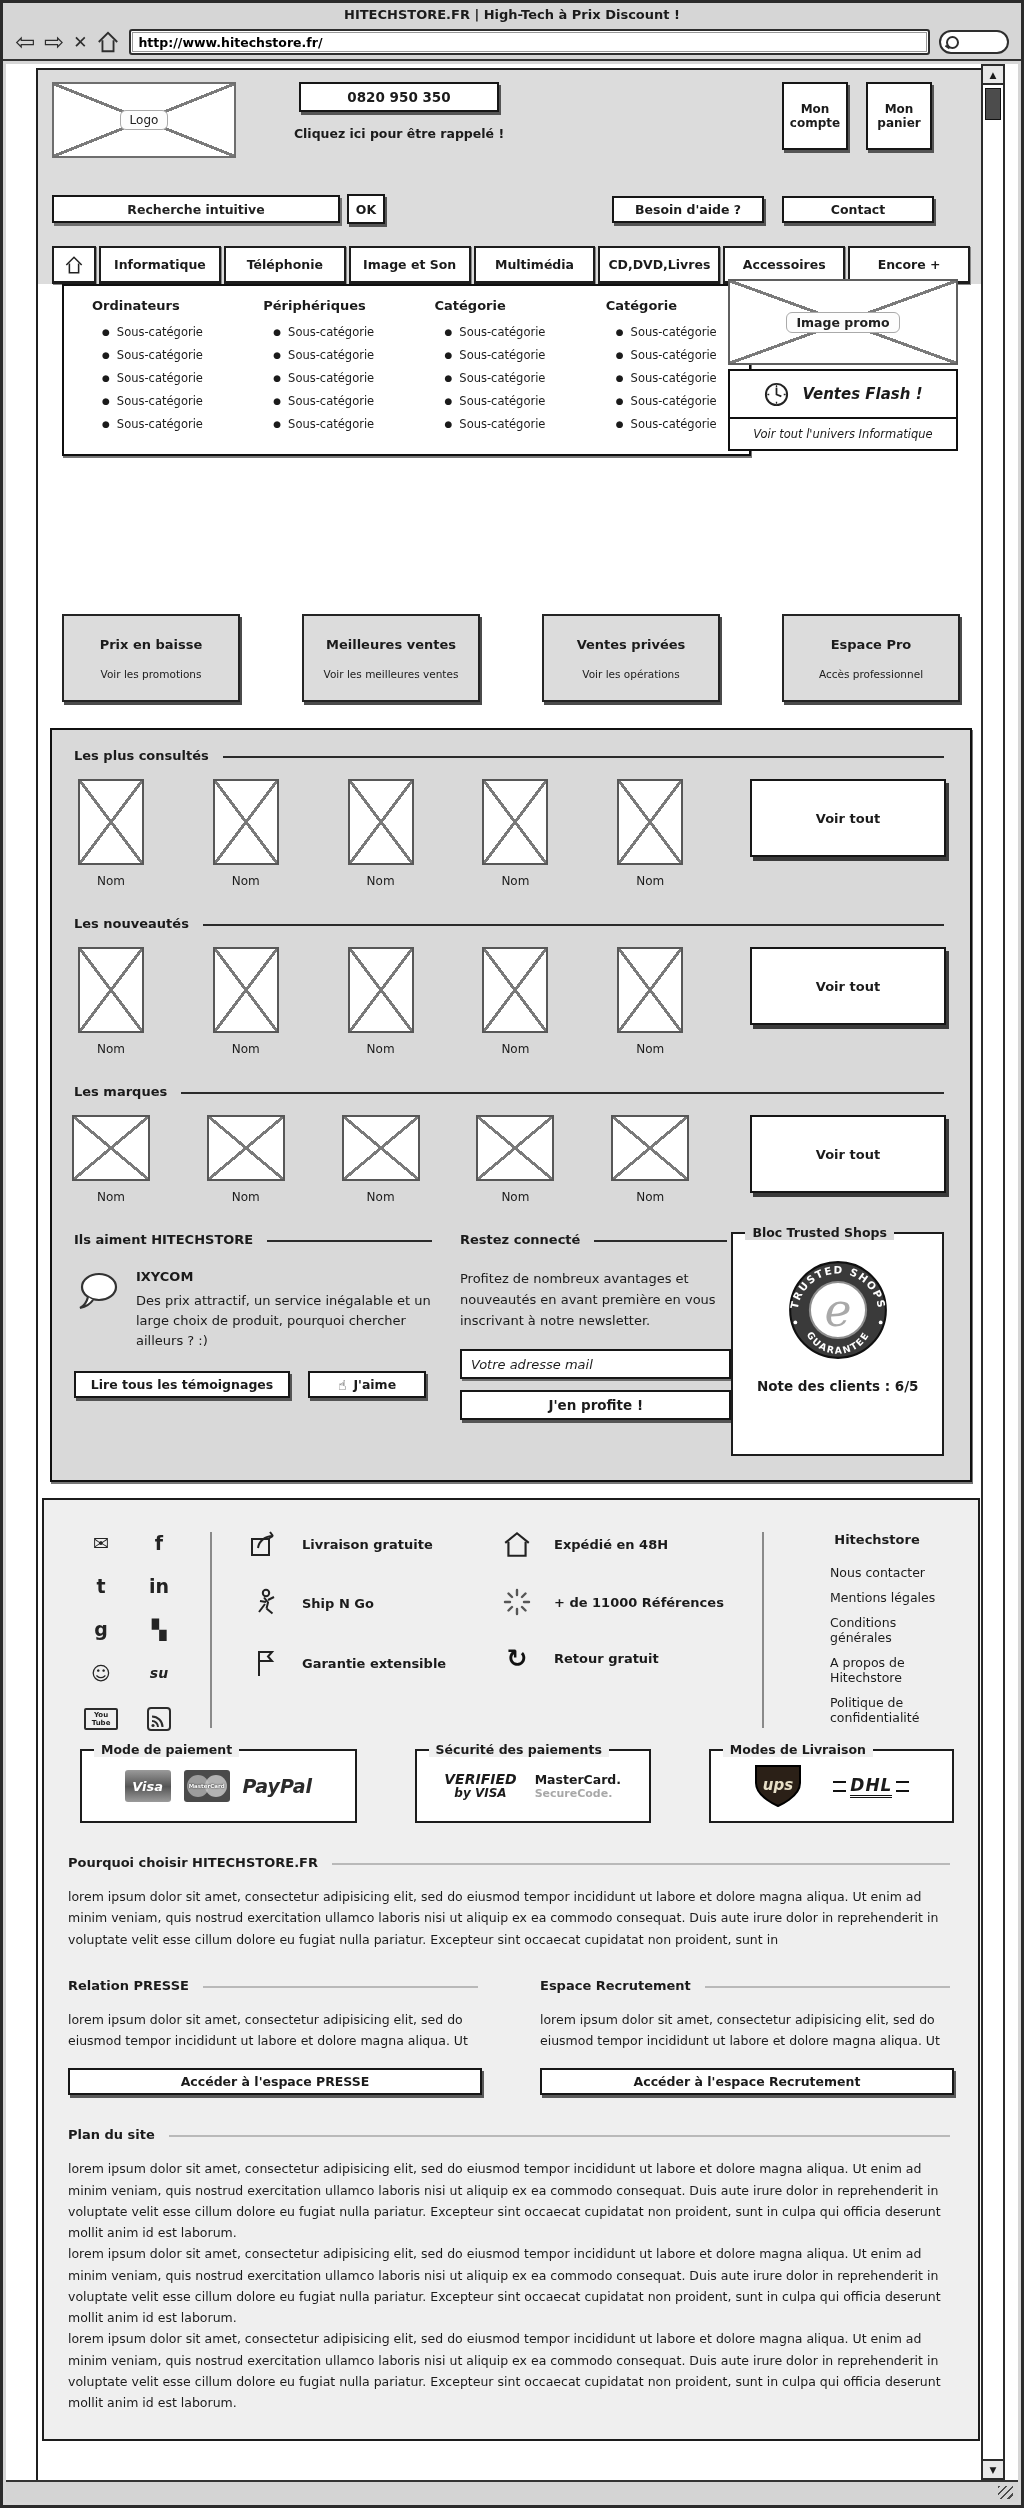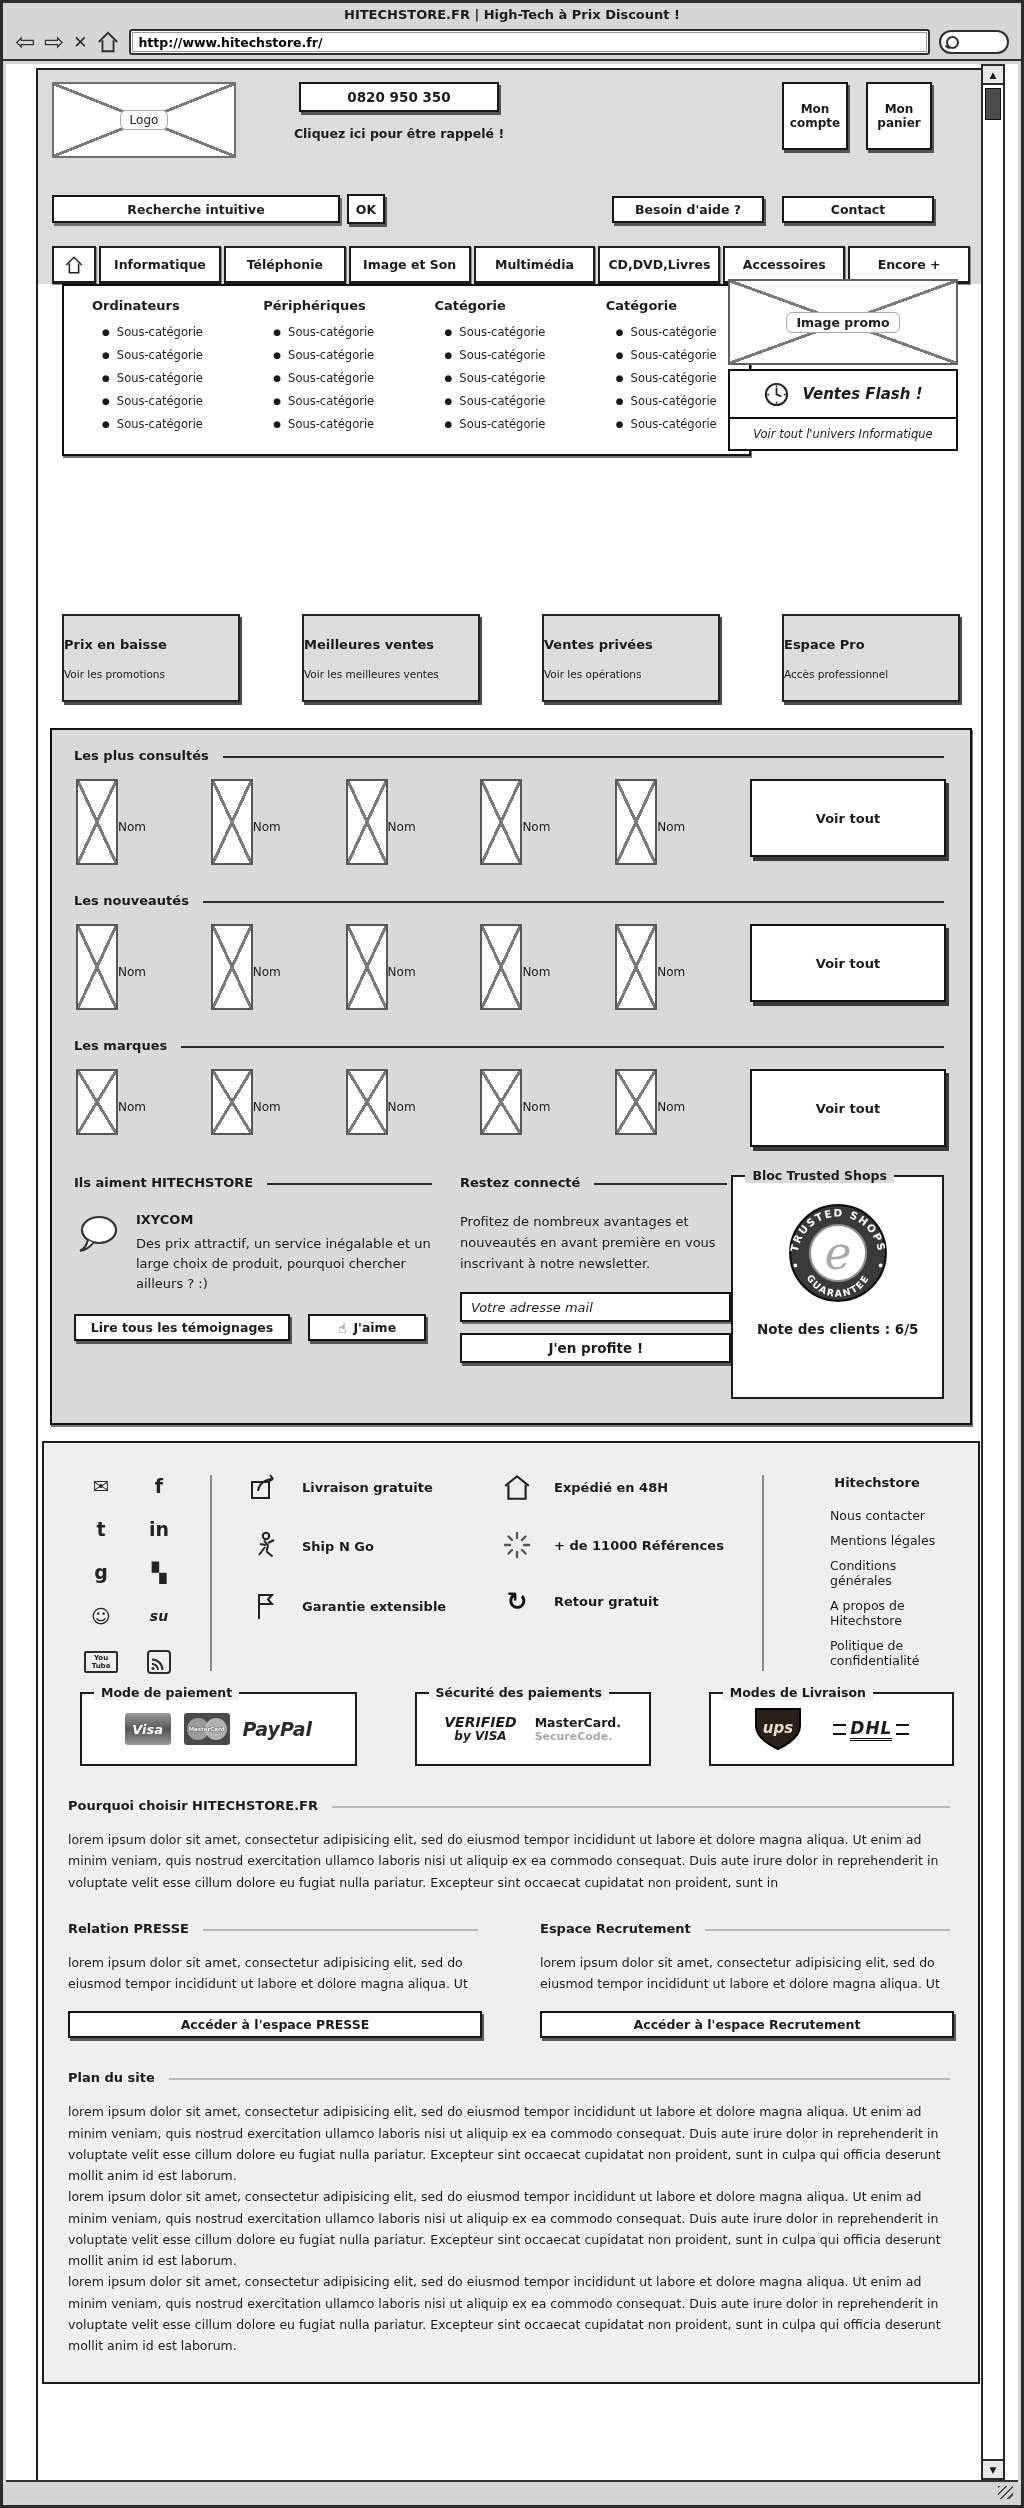--- a/index.html
+++ b/index.html
@@ -83,32 +83,32 @@
   .impromo{height:82px;border-color:#5f5f5f;}
   .impromo .xtag{font-size:12.5px;font-weight:700;}
   .flashbox{height:46px;background:#fff;border:2px solid #101010;display:flex;align-items:center;
     justify-content:center;gap:12px;margin-top:4px;}
   .flashbox span{font-size:15px;font-weight:700;font-style:italic;}
   .universebox{height:30px;background:#fff;border:2px solid #101010;border-top-width:1px;margin-top:-1px;
     display:flex;align-items:center;justify-content:center;font-size:11.5px;font-style:italic;cursor:pointer;}
   
   .promorow{display:flex;justify-content:space-between;padding:0 24px;}
   .promobox{width:178px;height:88px;background:#dcdcdc;border:2px solid #242424;
-    box-shadow:2px 3px 0 rgba(30,30,30,.8);display:flex;flex-direction:column;align-items:flex-start;
+    box-shadow:2px 3px 0 rgba(30,30,30,.8);display:flex;flex-direction:column;align-items:center;
     justify-content:center;box-sizing:border-box;cursor:pointer;}
   .promobox .t{font-size:13px;font-weight:700;}
   .promobox .s{font-size:10.5px;margin-top:16px;}
   
   .graybox{margin:26px 12px 0;border:2px solid #101010;background:#d9d9d9;
     box-shadow:1px 2px 0 #777;padding:18px 22px 10px;box-sizing:border-box;}
   .sechead{display:flex;align-items:flex-start;font-size:13px;font-weight:700;}
   .hline{flex:1;border-top:2px solid #2b2b2b;margin:8px 4px 0 14px;}
   .hline.light{border-top:2px solid #b9b9b9;}
   .prodrow{display:flex;justify-content:space-between;align-items:flex-start;margin:16px 2px 0;}
-  .prodcell{display:flex;align-items:center;width:70px;}
+  .prodcell{display:flex;flex-direction:column;align-items:center;width:70px;}
   .pbox{width:62px;height:82px;border:2px solid #575757;cursor:pointer;}
   .marques .pbox{width:74px;height:62px;}
   .pname{margin-top:9px;font-size:12px;}
   .voirtout{width:196px;height:78px;font-size:13px;box-shadow:3px 4px 0 rgba(30,30,30,.85);cursor:pointer;}
   .section{margin-bottom:28px;}
   
   .gbottom{display:flex;margin-top:10px;padding-bottom:14px;}
   .tcol{width:392px;}
   .tbody{display:flex;margin-top:22px;gap:14px;}
   .quoteblock{font-size:13px;}

